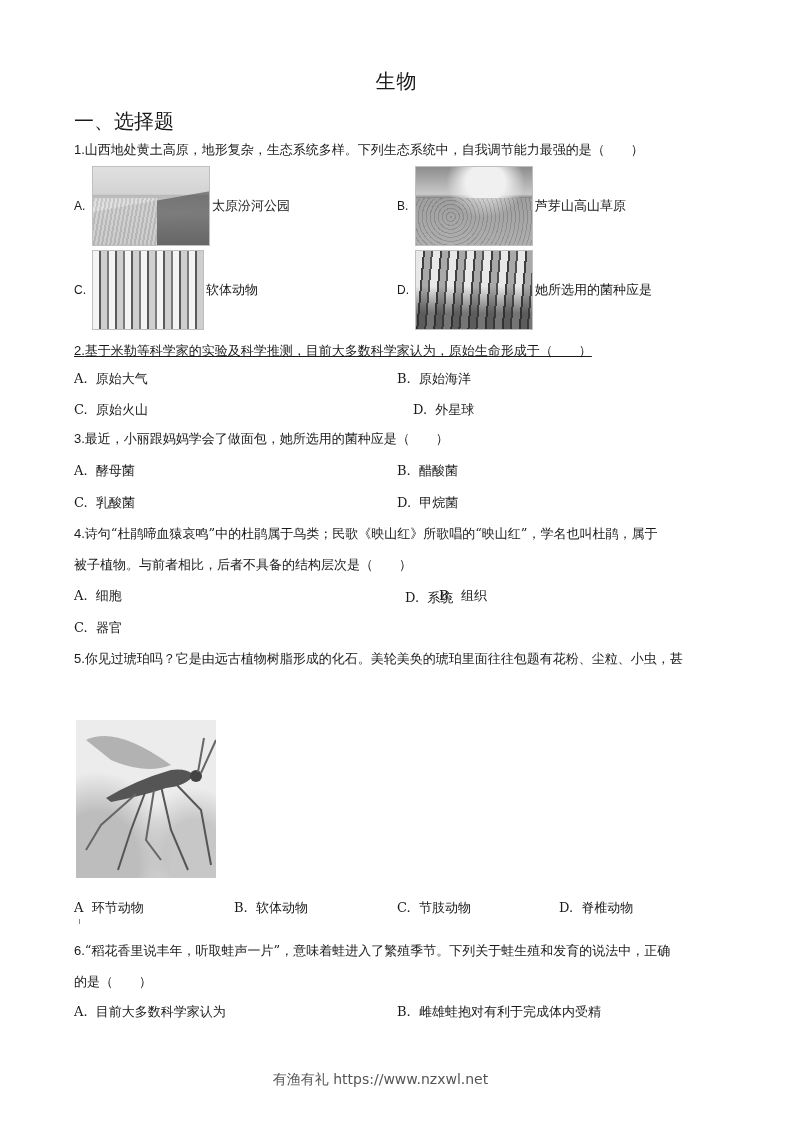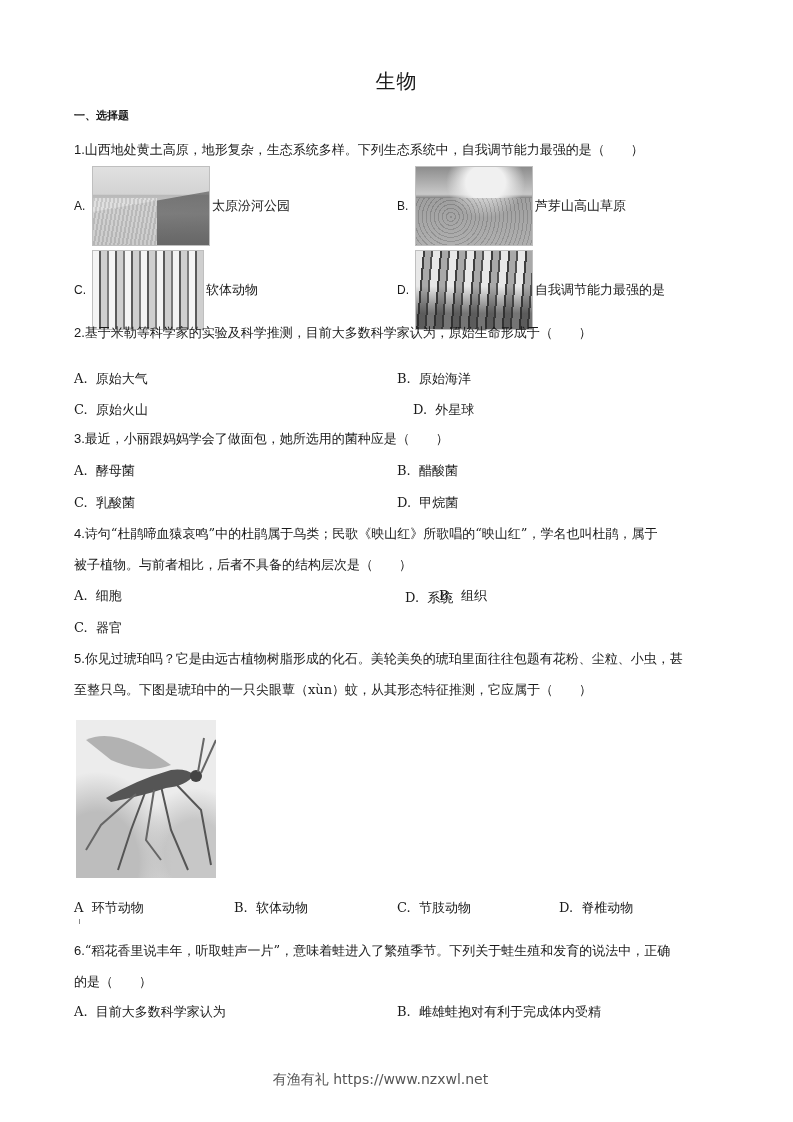--- a/index.html
+++ b/index.html
@@ -10,21 +10,21 @@
     }
     .abs { position: absolute; }
     .title {
       left: 0; width: 793px; top: 68px; text-align: center;
       font-family: "DejaVu Sans", "Liberation Sans", sans-serif;
       font-weight: normal; font-size: 20px; letter-spacing: 1px;
     }
     .section {
       left: 74px; top: 108px;
       font-family: "DejaVu Sans", "Liberation Sans", sans-serif;
-      font-weight: bold; font-size: 11px;
+      font-weight: normal; font-size: 20px;
     }
     .q {
       left: 74px; width: 650px; font-size: 13px; line-height: 31px;
     }
     .q .num { font-family: "Liberation Sans", sans-serif; }
     .opt { font-size: 13px; line-height: 20px; white-space: nowrap; }
     .imgopt { font-size: 13px; display: flex; align-items: center; }
     .imgopt .letter {
       font-family: "Liberation Sans", sans-serif; font-size: 12px; width: 18px;
     }
@@ -102,24 +102,24 @@
   <span class="cap">芦芽山高山草原</span>
 </div>
 <div class="abs imgopt" style="left:74px; top:250px;">
   <span class="letter">C.</span>
   <div class="photo photo-vine"></div>
   <span class="cap">软体动物</span>
 </div>
 <div class="abs imgopt" style="left:397px; top:250px;">
   <span class="letter">D.</span>
   <div class="photo photo-forest"></div>
-  <span class="cap">自我调节能力最强的是</span>
+  <span class="cap">她所选用的菌种应是</span>
 </div>
 
-<div class="abs q" style="top:317px;">
+<div class="abs q" style="top:335px;text-decoration:underline;">
   <span class="num">2.</span><span>基于米勒等科学家的实验及科学推测，目前大多数科学家认为，原始生命形成于（　　）</span>
 </div>
 <div class="abs opt" style="left:74px; top:369px;"><span>A.</span>&nbsp;&nbsp;<span>原始大气</span></div>
 <div class="abs opt" style="left:397px; top:369px;"><span>B.</span>&nbsp;&nbsp;<span>原始海洋</span></div>
 <div class="abs opt" style="left:74px; top:400px;"><span>C.</span>&nbsp;&nbsp;<span>原始火山</span></div>
 <div class="abs opt" style="left:397px; top:400px;margin-left:16px;"><span>D.</span>&nbsp;&nbsp;<span>外星球</span></div>
 
 <div class="abs q" style="top:423px;">
   <span class="num">3.</span><span>最近，小丽跟妈妈学会了做面包，她所选用的菌种应是（　　）</span>
 </div>
@@ -132,21 +132,20 @@
   <div><span class="num">4.</span><span>诗句“杜鹃啼血猿哀鸣”中的杜鹃属于鸟类；民歌《映山红》所歌唱的“映山红”，学名也叫杜鹃，属于</span></div>
   <div>被子植物。与前者相比，后者不具备的结构层次是（　　）</div>
 </div>
 <div class="abs opt" style="left:74px; top:586px;"><span>A.</span>&nbsp;&nbsp;<span>细胞</span></div>
 <div class="abs opt" style="left:419px; top:586px;margin-left:20px;"><span>B.</span>&nbsp;&nbsp;<span>组织</span></div>
 <div class="abs opt" style="left:74px; top:618px;"><span>C.</span>&nbsp;&nbsp;<span>器官</span></div>
 <div class="abs opt" style="left:397px; top:588px;margin-left:8px;"><span>D.</span>&nbsp;&nbsp;<span>系统</span></div>
 
 <div class="abs q" style="top:643px;">
   <div><span class="num">5.</span><span>你见过琥珀吗？它是由远古植物树脂形成的化石。美轮美奂的琥珀里面往往包题有花粉、尘粒、小虫，甚</span></div>
-  <div>至整只鸟。下图是琥珀中的一只尖眼蕈（xùn）蚊，从其形态特征推测，它应属于（　　）</div>
 </div>
 
 <div class="abs photo photo-insect" style="left:76px; top:720px;">
   <svg width="140" height="158" viewBox="0 0 140 158">
     <path d="M10 20 Q40 5 95 45 Q70 55 35 40 Z" fill="#9a9a9a" opacity="0.7"></path>
     <path d="M30 78 Q60 60 95 50 Q110 48 118 55 Q110 66 90 68 Q70 75 35 82 Z" fill="#555"></path>
     <circle cx="120" cy="56" r="6" fill="#444"></circle>
     <path d="M122 52 L128 18 M125 53 L140 20" stroke="#666" stroke-width="2" fill="none"></path>
     <path d="M70 70 L55 110 L42 150" stroke="#555" stroke-width="2" fill="none"></path>
     <path d="M85 66 L95 110 L112 150" stroke="#555" stroke-width="2" fill="none"></path>

